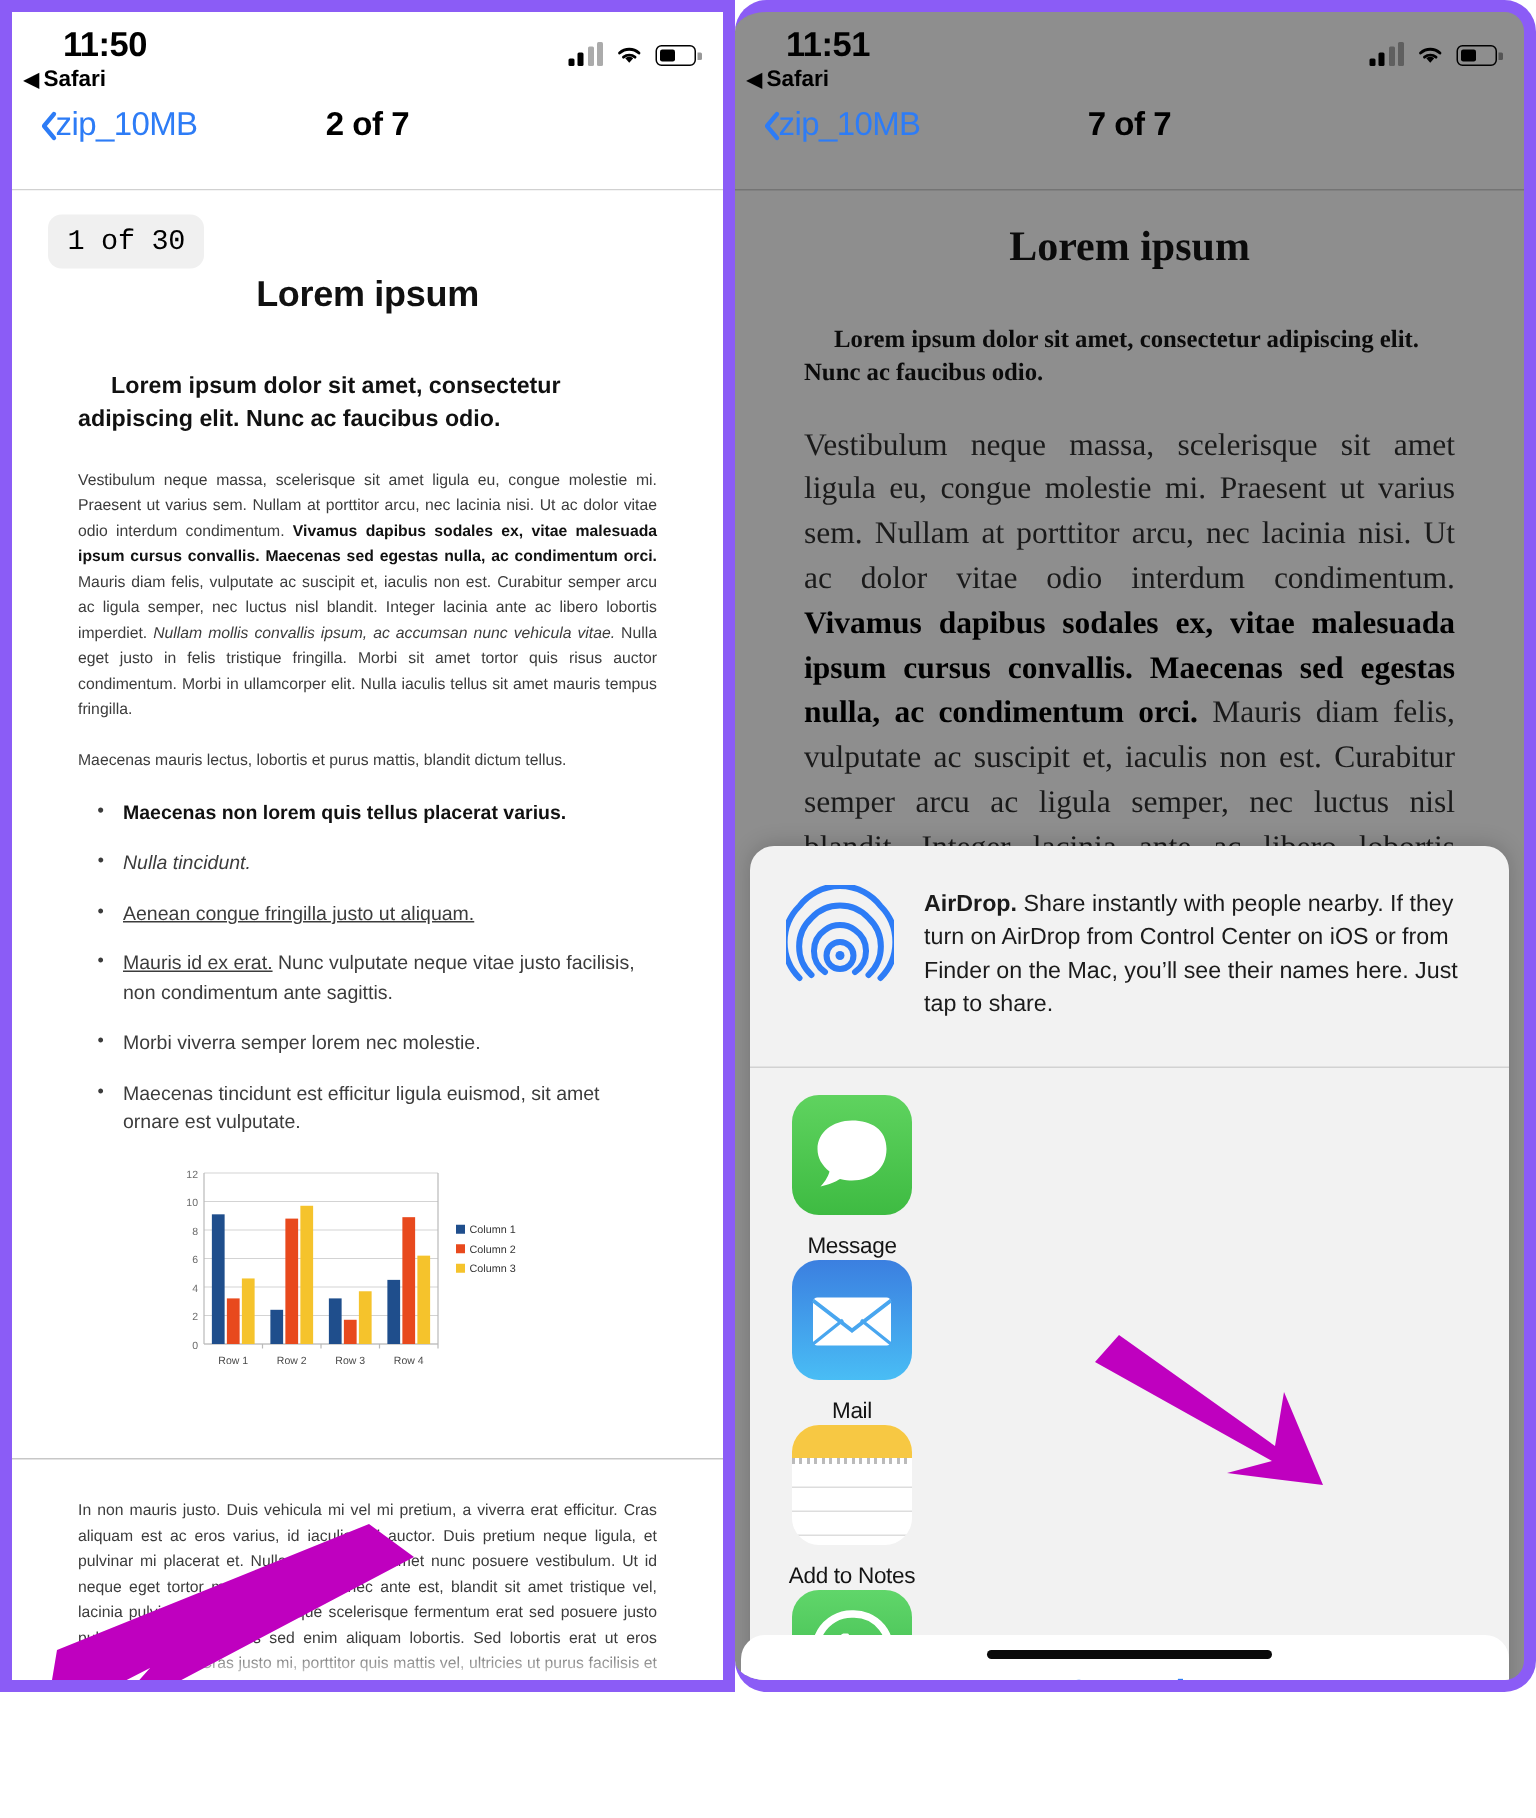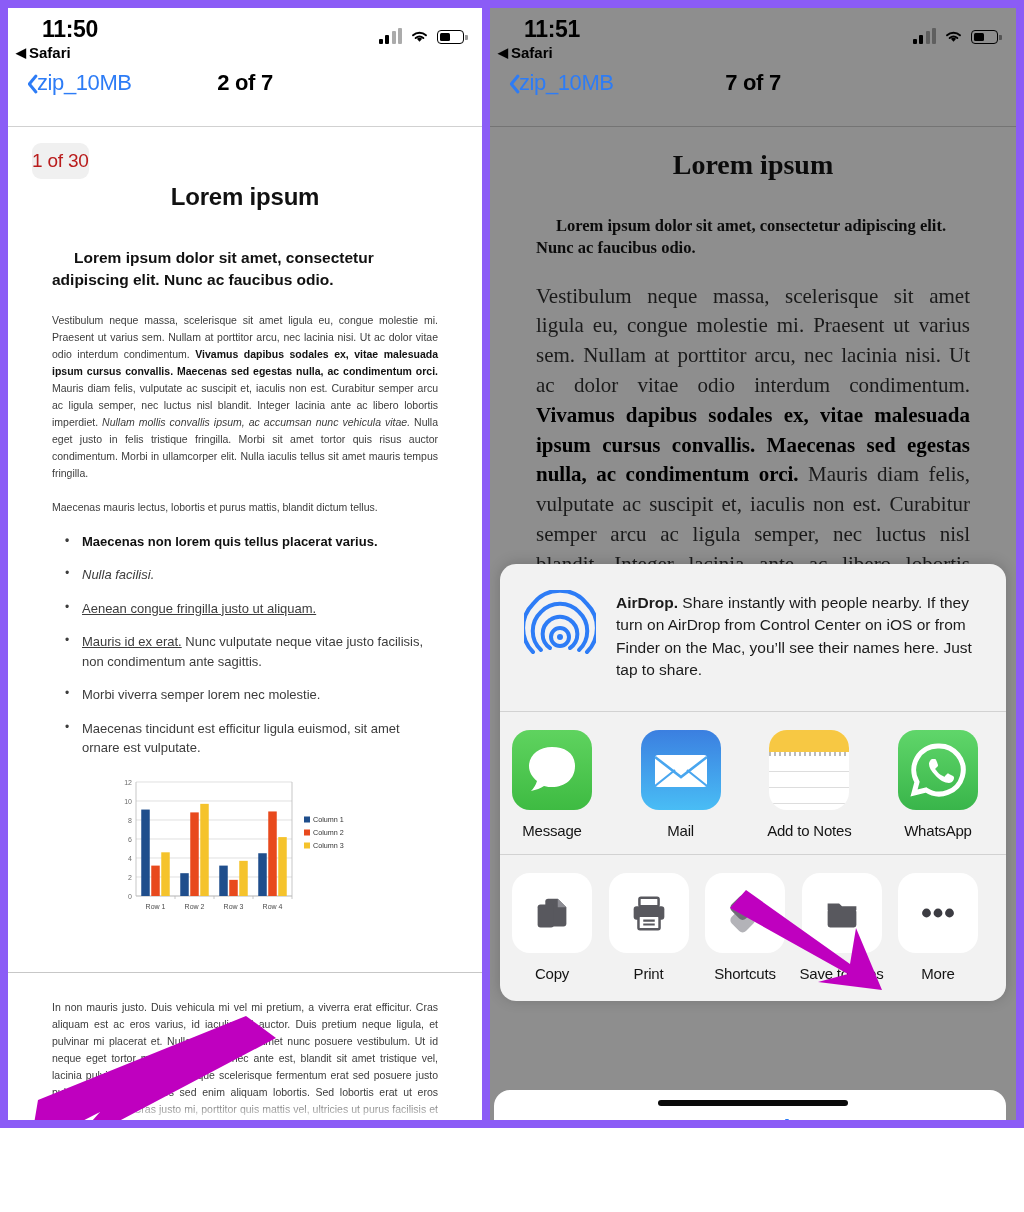--- a/index.html
+++ b/index.html
@@ -15,21 +15,21 @@
     display: flex;
     background: #fff;
   }
   .panel {
     position: relative;
     height: 1128px;
     overflow: hidden;
     border: 8px solid #8b5cf6;
   }
   .panel-left  { width: 490px; background: #ffffff; }
-  .panel-right { width: 534px; background: #8e8e8e; border-left: none; }
+  .panel-right { width: 534px; background: #8e8e8e; border-left: none; border-radius: 21px; }
 
   
   .statusbar {
     position: relative;
     height: 62px;
     padding: 8px 16px 0 16px;
   }
   .sb-time {
     position: absolute; left: 34px; top: 8px;
     font-size: 23px; font-weight: bold; letter-spacing: -0.3px;
@@ -85,22 +85,23 @@
     font-size: 22px; font-weight: bold; color: #000; letter-spacing: -0.3px;
     pointer-events: none;
   }
   .navbar-sep { height: 1px; background: rgba(0,0,0,.18); }
 
   
   .doc-scroll { position: relative; height: 996px; background: #fff; overflow: hidden; }
   .page-badge {
     position: absolute; left: 24px; top: 16px;
     background: #f0f0f0; border-radius: 9px;
-    padding: 7px 0; font-size: 19px; color: #b91c1c;
+    padding: 7px 13px; font-size: 19px; color: #000000;
     letter-spacing: -0.2px;
+    font-family: Liberation Mono, monospace;
   }
   .doc-page { padding: 0 44px; }
   .doc-h1 {
     text-align: center; font-size: 24px; font-weight: bold;
     color: #111; margin-top: 56px; letter-spacing: -0.2px;
   }
   .doc-lead {
     margin-top: 36px; font-size: 15.5px; font-weight: bold;
     line-height: 1.45; color: #111; text-indent: 22px;
   }
@@ -199,22 +200,23 @@
     display: flex; gap: 20px; padding: 22px 22px 26px 24px;
     border-bottom: 1px solid rgba(0,0,0,.13);
     min-height: 148px;
   }
   .ad-icon { width: 72px; height: 72px; flex: 0 0 72px; position: relative; margin-top: 4px; }
   .ad-text { font-size: 15.5px; line-height: 1.45; color: #1b1b1b; padding-top: 6px; }
   .ad-text b { font-weight: bold; }
 
   .app-row, .act-row {
     display: flex; justify-content: space-between;
-    padding: 18px 20px 14px 4px;
+    padding: 18px 20px 14px 20px;
     border-bottom: 1px solid rgba(0,0,0,.13);
+    flex-direction: column;
   }
   .act-row { border-bottom: none; padding-bottom: 18px; }
   .app-cell, .act-cell {
     width: 96px; display: flex; flex-direction: column;
     align-items: center; cursor: pointer;
   }
   .app-tile {
     width: 80px; height: 80px; border-radius: 18px;
     position: relative; overflow: hidden;
   }
@@ -291,21 +293,21 @@
         <div class="doc-lead">Lorem ipsum dolor sit amet, consectetur adipiscing elit. Nunc ac faucibus odio.</div>
 
         <div class="doc-p">
           <span>Vestibulum neque massa, scelerisque sit amet ligula eu, congue molestie mi. Praesent ut varius sem. Nullam at porttitor arcu, nec lacinia nisi. Ut ac dolor vitae odio interdum condimentum. </span><b>Vivamus dapibus sodales ex, vitae malesuada ipsum cursus convallis. Maecenas sed egestas nulla, ac condimentum orci.</b><span> Mauris diam felis, vulputate ac suscipit et, iaculis non est. Curabitur semper arcu ac ligula semper, nec luctus nisl blandit. Integer lacinia ante ac libero lobortis imperdiet. </span><i>Nullam mollis convallis ipsum, ac accumsan nunc vehicula vitae.</i><span> Nulla eget justo in felis tristique fringilla. Morbi sit amet tortor quis risus auctor condimentum. Morbi in ullamcorper elit. Nulla iaculis tellus sit amet mauris tempus fringilla.</span>
         </div>
 
         <div class="doc-p doc-p2">Maecenas mauris lectus, lobortis et purus mattis, blandit dictum tellus.</div>
 
         <ul class="doc-ul">
           <li class="b"><span>Maecenas non lorem quis tellus placerat varius.</span></li>
-          <li class="i"><span>Nulla facilisi.</span></li>
+          <li class="i"><span>Nulla tincidunt.</span></li>
           <li><span class="uline" style="text-decoration:underline">Aenean congue fringilla justo ut aliquam.</span></li>
           <li><span class="uline" style="text-decoration:underline">Mauris id ex erat.</span><span> Nunc vulputate neque vitae justo facilisis, non condimentum ante sagittis.</span></li>
           <li><span>Morbi viverra semper lorem nec molestie.</span></li>
           <li><span>Maecenas tincidunt est efficitur ligula euismod, sit amet ornare est vulputate.</span></li>
         </ul>
 
         <div class="chart-wrap">
           <div class="chart">
             <svg id="barchart" viewBox="0 0 270 150" width="270" height="150">
                 <line x1="26" y1="120" x2="182" y2="120" stroke="#d3d3d3" stroke-width="0.7"></line>

